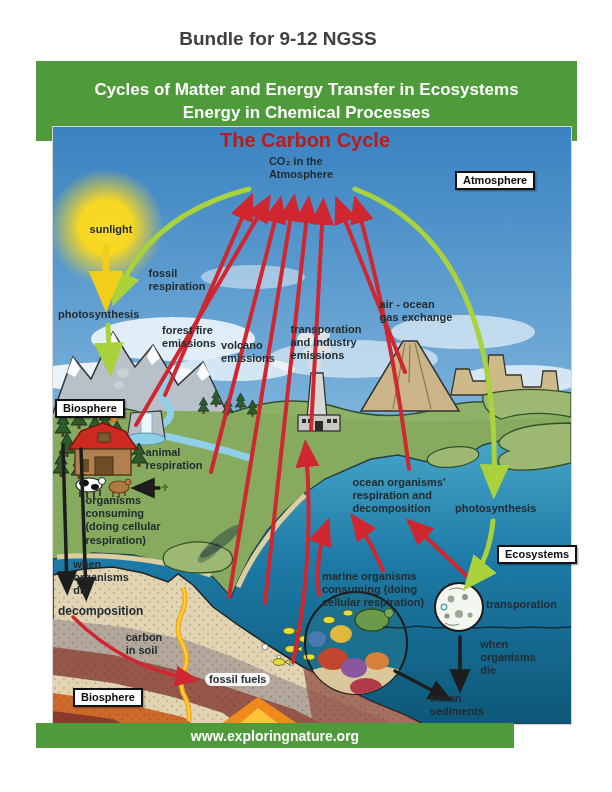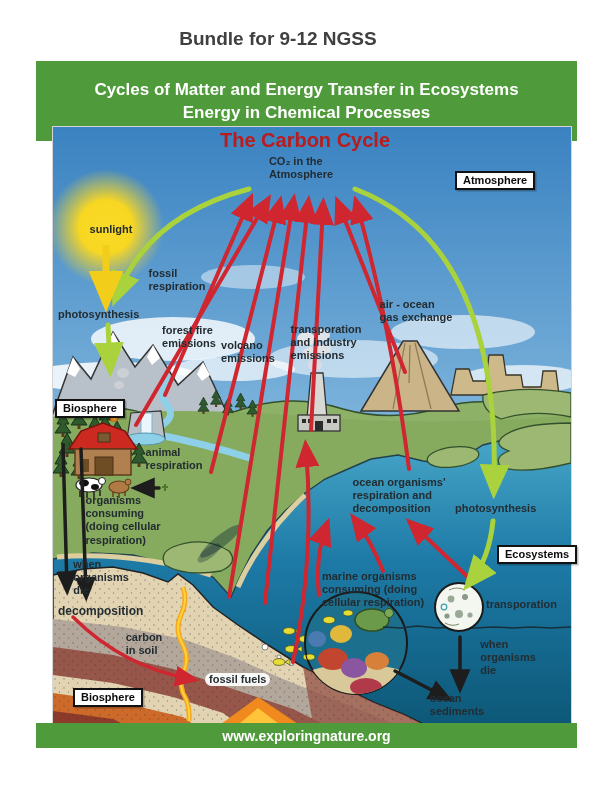--- a/index.html
+++ b/index.html
@@ -14,21 +14,21 @@
   .diagram{position:absolute;left:52px;top:126px;width:518px;height:597px;border:1px solid #d5d5d5;box-sizing:content-box;}
   .scene{position:absolute;left:0;top:0;width:518px;height:597px;display:block;}
   .dtitle{position:absolute;left:252px;top:2px;transform:translateX(-50%);
           font:bold 20px "Liberation Sans",sans-serif;color:#b91c1c;white-space:nowrap;}
   .lbl{position:absolute;font:bold 11px/1.2 "Liberation Sans",sans-serif;color:#232c31;white-space:pre-line;}
   .c{transform:translateX(-50%);text-align:left;}
   .sbox{position:absolute;background:#fff;border:2px solid #121212;padding:1px 6px 2px 6px;
         font:bold 11px "Liberation Sans",sans-serif;color:#0c0c0c;white-space:nowrap;
         box-shadow:1.5px 1.5px 0 rgba(0,0,0,.25);}
   .patch{background:rgba(255,255,255,.92);border-radius:8px;padding:0 4px;}
-  .footer{position:absolute;left:36px;top:723px;width:541px;height:25px;
+  .footer{position:absolute;left:36px;top:723px;width:478px;height:25px;
           background:var(--banner_green,#4f9a3b);display:flex;align-items:center;justify-content:center;}
   .footer span{color:#fff;font:bold 14px "Liberation Sans",sans-serif;}
 </style>
 </head>
 <body>
 
 <div id="page">
 
   <div class="hdr">Bundle for 9-12 NGSS</div>
 

